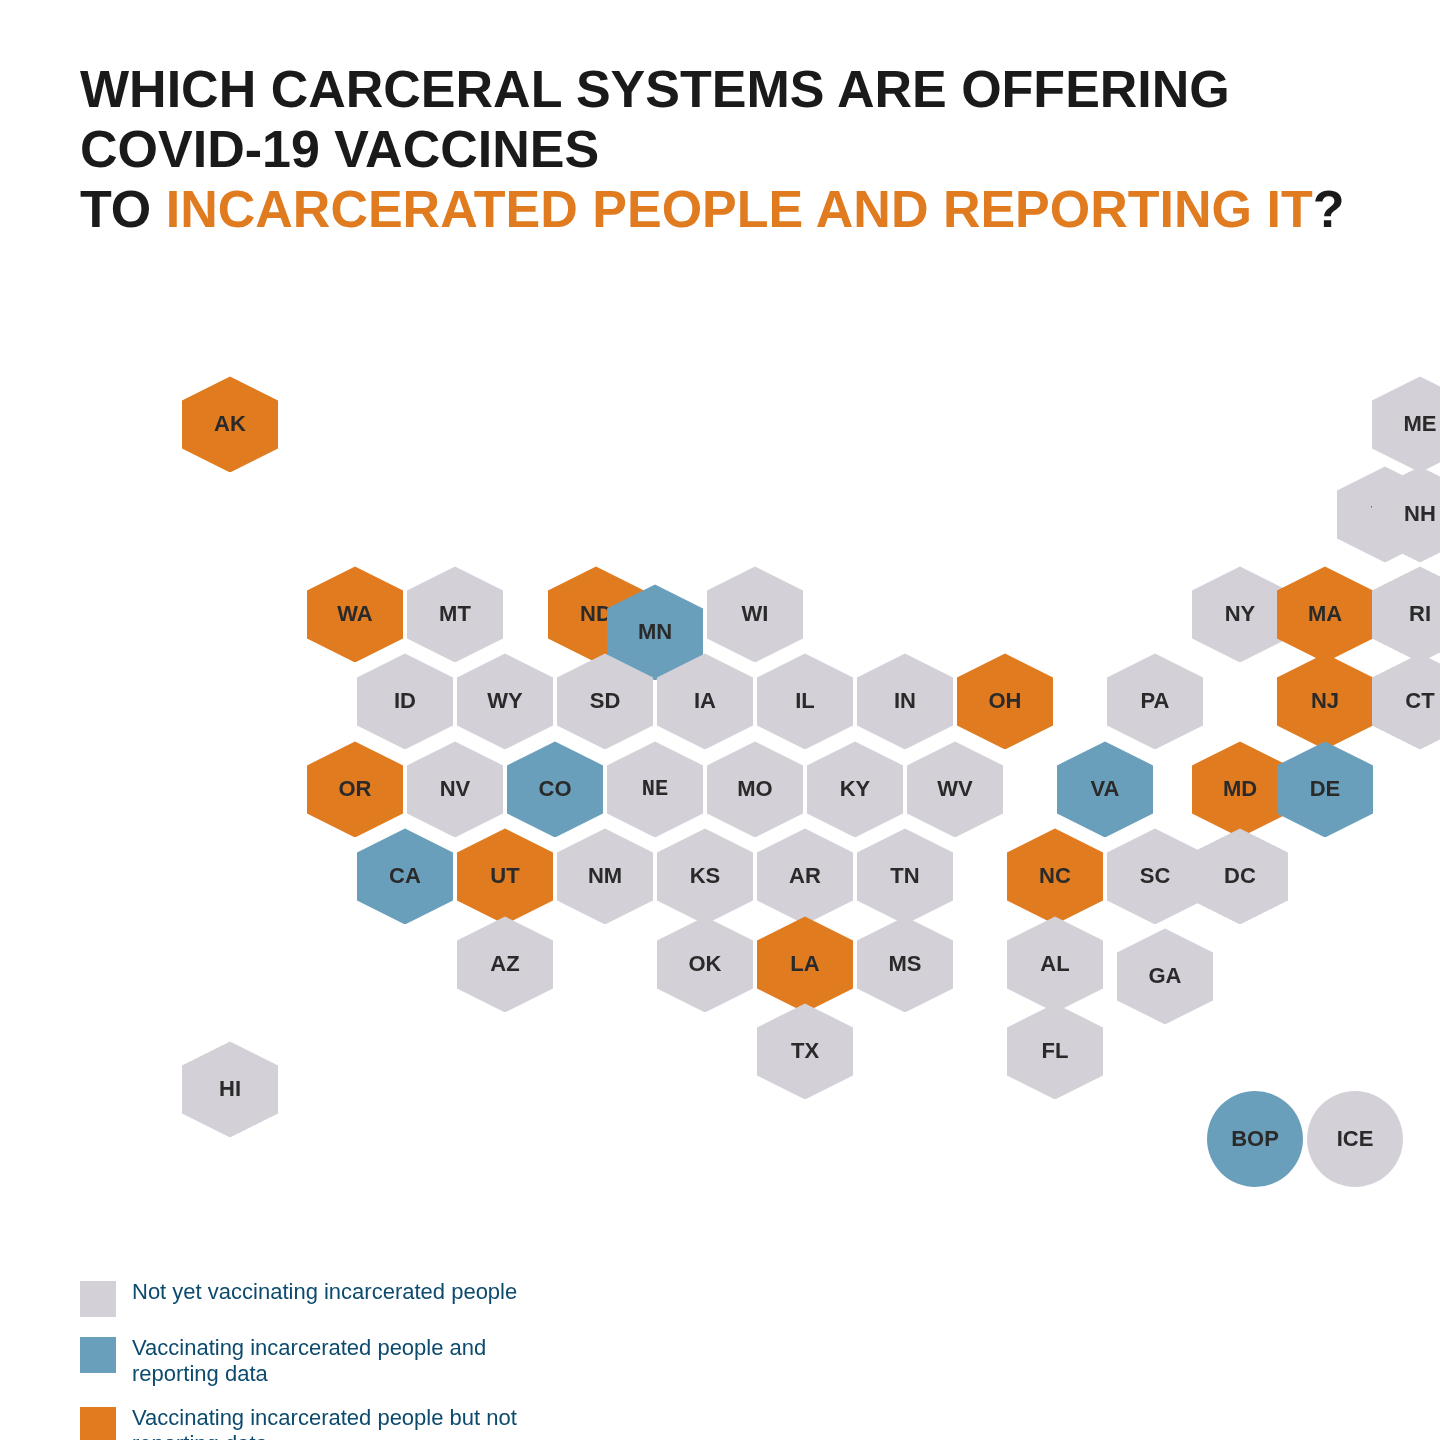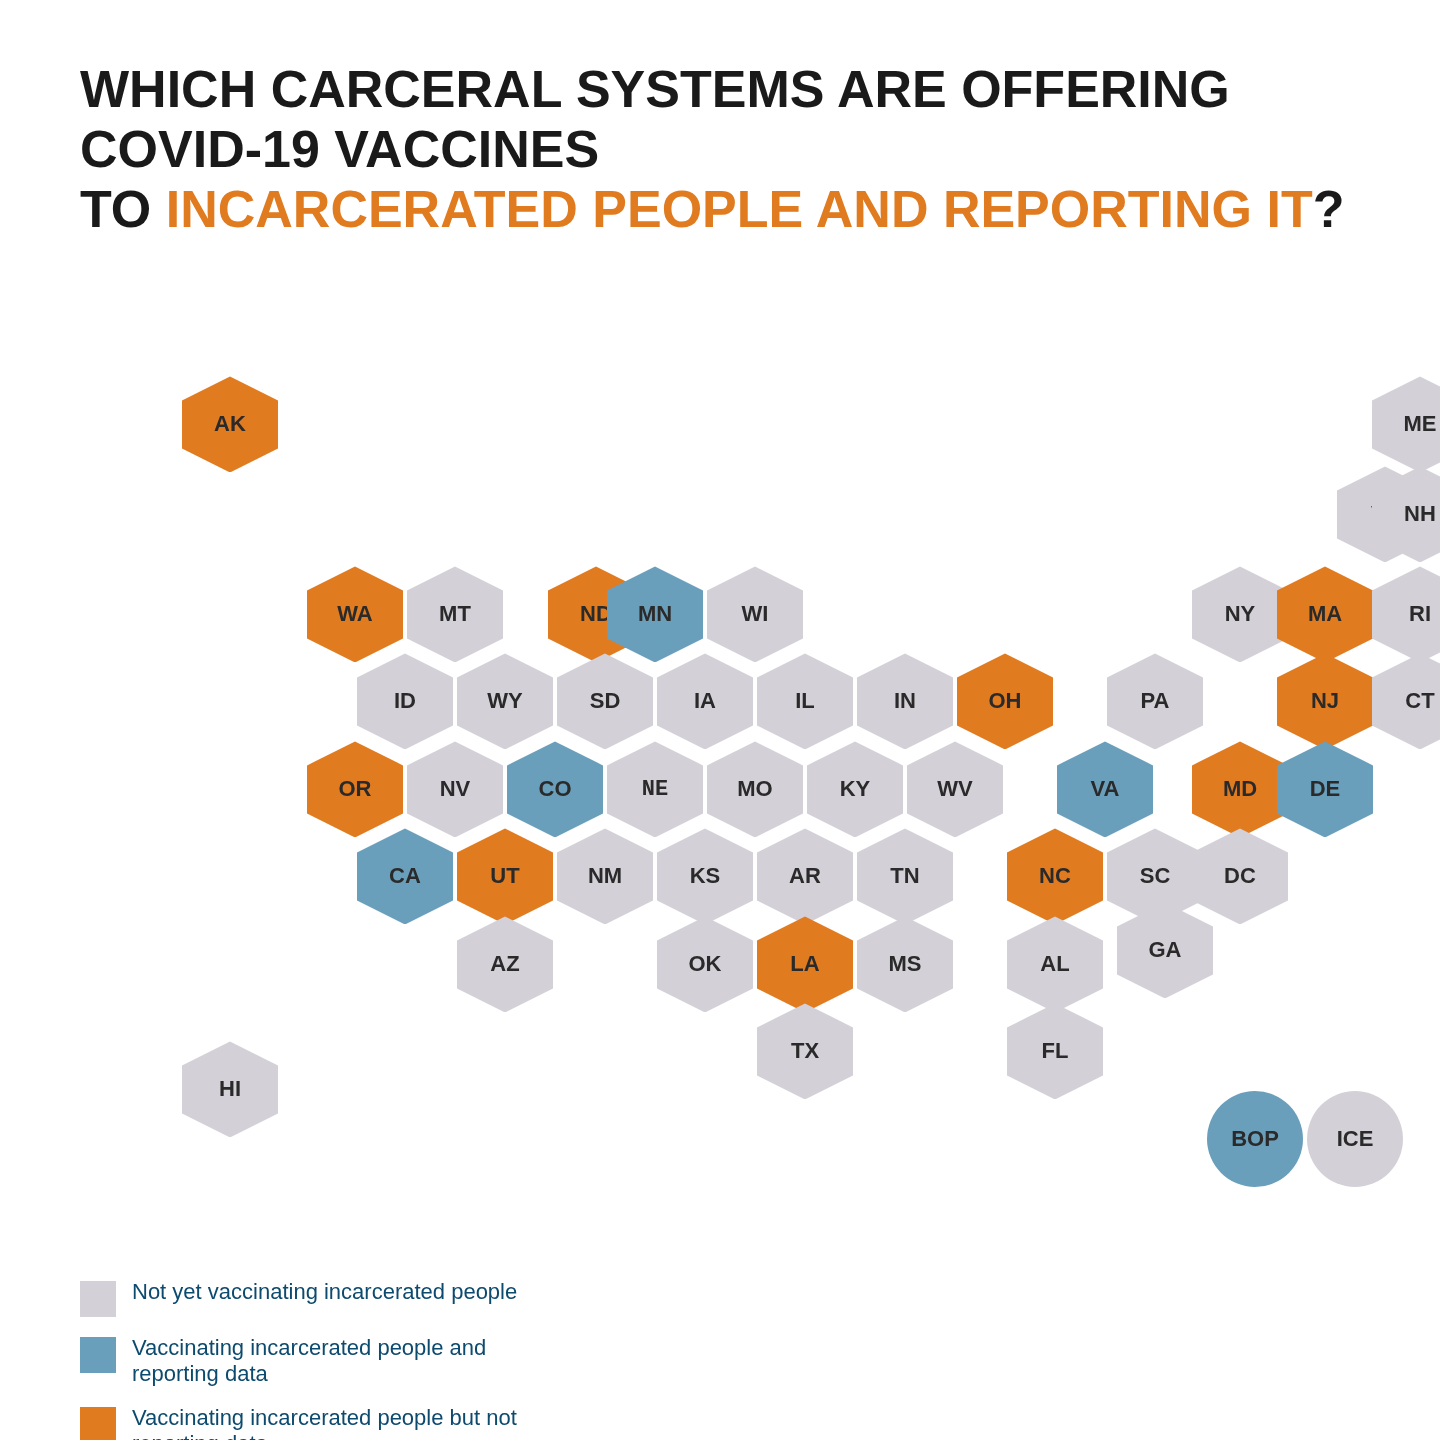--- a/index.html
+++ b/index.html
@@ -138,21 +138,21 @@
         </div>
         <div class="hex-wrap" style="left: 137px; top: 297px; width: 96px; height: 96px;">
           <div class="hex orange">WA</div>
         </div>
         <div class="hex-wrap" style="left: 237px; top: 297px; width: 96px; height: 96px;">
           <div class="hex gray">MT</div>
         </div>
         <div class="hex-wrap" style="left: 337px; top: 297px; width: 96px; height: 96px; margin-left: 41px;">
           <div class="hex orange">ND</div>
         </div>
-        <div class="hex-wrap" style="left: 437px; top: 297px; width: 96px; height: 96px; justify-content: flex-end;">
+        <div class="hex-wrap" style="left: 437px; top: 315px; width: 96px; height: 96px; justify-content: flex-end;">
           <div class="hex blue">MN</div>
         </div>
         <div class="hex-wrap" style="left: 537px; top: 297px; width: 96px; height: 96px;">
           <div class="hex gray">WI</div>
         </div>
         <div class="hex-wrap" style="left: 1022px; top: 297px; width: 96px; height: 96px;">
           <div class="hex gray">NY</div>
         </div>
         <div class="hex-wrap" style="left: 1107px; top: 297px; width: 96px; height: 96px;">
           <div class="hex orange">MA</div>
@@ -255,21 +255,21 @@
         </div>
         <div class="hex-wrap" style="left: 587px; top: 647px; width: 96px; height: 96px;">
           <div class="hex orange">LA</div>
         </div>
         <div class="hex-wrap" style="left: 687px; top: 647px; width: 96px; height: 96px;">
           <div class="hex gray">MS</div>
         </div>
         <div class="hex-wrap" style="left: 837px; top: 647px; width: 96px; height: 96px;">
           <div class="hex gray">AL</div>
         </div>
-        <div class="hex-wrap" style="left: 937px; top: 633px; width: 116px; height: 96px;">
+        <div class="hex-wrap" style="left: 937px; top: 659px; width: 116px; height: 96px;">
           <div class="hex gray">GA</div>
         </div>
         <div class="hex-wrap" style="left: 587px; top: 734px; width: 96px; height: 96px;">
           <div class="hex gray">TX</div>
         </div>
         <div class="hex-wrap" style="left: 837px; top: 734px; width: 96px; height: 96px;">
           <div class="hex gray">FL</div>
         </div>
         <div class="hex-wrap" style="left: 1037px; top: 822px; width: 96px; height: 96px;">
           <div class="circle blue">BOP</div>

